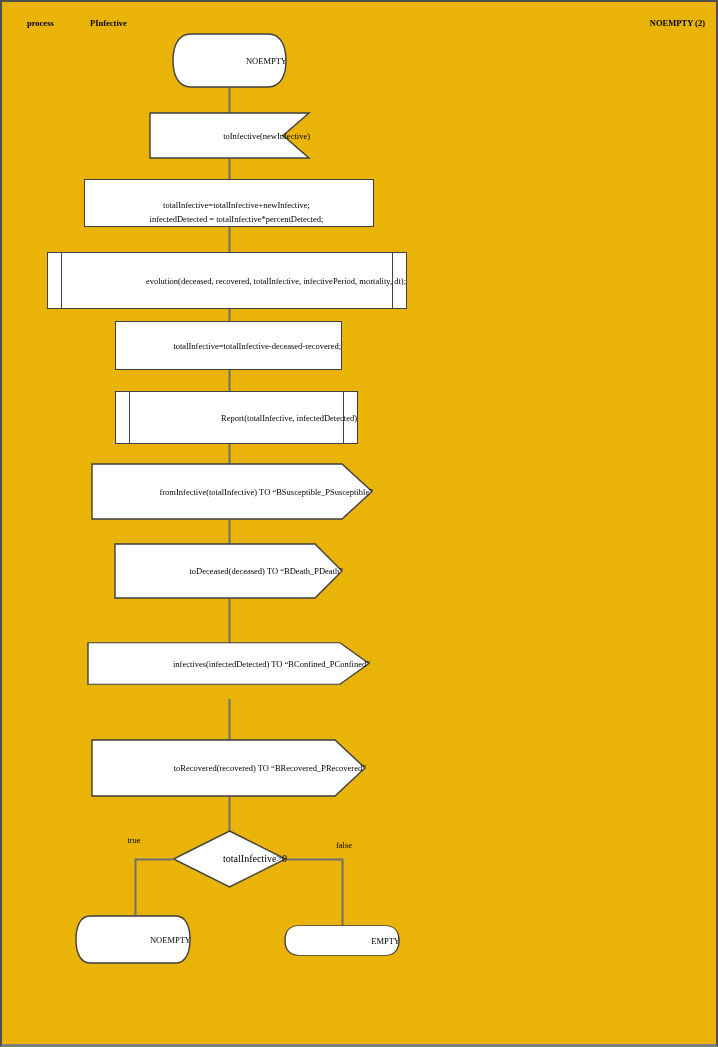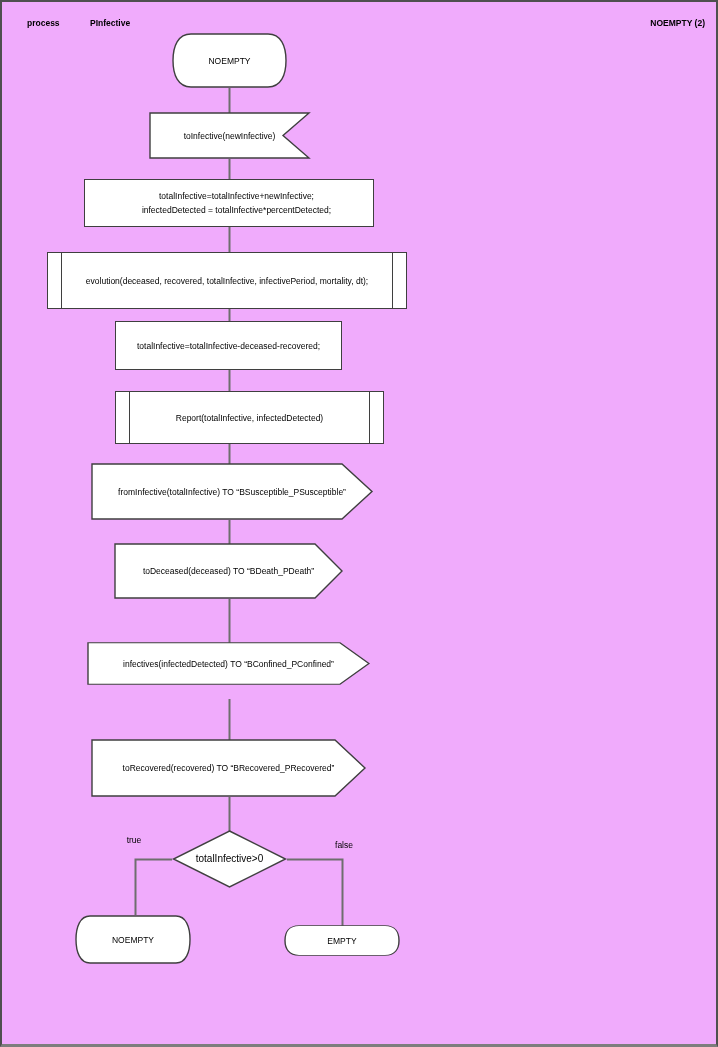--- a/index.html
+++ b/index.html
@@ -1,24 +1,24 @@
 <!DOCTYPE html>
 <html><head>
 <meta charset="utf-8">
 <style>
   html,body{margin:0;padding:0;background:#ffffff;}
   .page{
-    position:relative;width:718px;height:1047px;background:#f0abfc;
+    position:relative;width:718px;height:1047px;background:#eab308;
     box-sizing:border-box;border:2px solid #4f4f4f;border-bottom:3px solid #7d7d7d;
-    font-family:Liberation Sans, sans-serif;color:#000;overflow:hidden;
+    font-family:Liberation Serif, serif;color:#000;overflow:hidden;
   }
   .hdr{position:absolute;font-size:8.5px;font-weight:bold;white-space:nowrap;}
   .connectors{position:absolute;left:0;top:0;width:718px;height:1047px;}
   .node{
-    position:absolute;display:flex;align-items:center;justify-content:center;
+    position:absolute;display:flex;align-items:center;justify-content:flex-end;
     font-size:8.5px;line-height:14px;white-space:nowrap;text-align:center;
   }
   .node svg{position:absolute;left:0;top:0;width:100%;height:100%;overflow:visible;}
   .node .lbl{position:relative;z-index:2;}
   .shape{fill:#ffffff;stroke:#3f3f3f;stroke-width:1.4;}
   .box{box-sizing:border-box;border:1.4px solid #3f3f3f;background:#ffffff;}
   .pbar{position:absolute;top:0;bottom:0;width:1.4px;background:#3f3f3f;z-index:1;}
   .pbar.l{left:13px;} .pbar.r{right:13px;}
   .col{display:flex;flex-direction:column;align-items:center;}
   .branch-lbl{position:absolute;font-size:8.5px;white-space:nowrap;}
@@ -69,21 +69,21 @@
   <div class="node box" style="left:45px;top:250px;width:360px;height:57px;">
     <div class="pbar l"></div>
     <div class="pbar r"></div>
     <div class="lbl">evolution(deceased, recovered, totalInfective, infectivePeriod, mortality, dt);</div>
   </div>
 
   <div class="node box" style="left:113px;top:319px;width:227px;height:49px;">
     <div class="lbl">totalInfective=totalInfective-deceased-recovered;</div>
   </div>
 
-  <div class="node box" style="left:113px;top:389px;width:269px;height:53px;">
+  <div class="node box" style="left:113px;top:389px;width:243px;height:53px;">
     <div class="pbar l"></div>
     <div class="pbar r"></div>
     <div class="lbl">Report(totalInfective, infectedDetected)</div>
   </div>
 
   <div class="node" style="left:89px;top:461px;width:282px;height:57px;">
     <svg viewBox="0 0 282 57" preserveAspectRatio="none">
       <path class="shape" d="M1,1 H251 L281,28.5 L251,56 H1 Z"></path>
     </svg>
     <div class="lbl">fromInfective(totalInfective) TO “BSusceptible_PSusceptible”</div>

